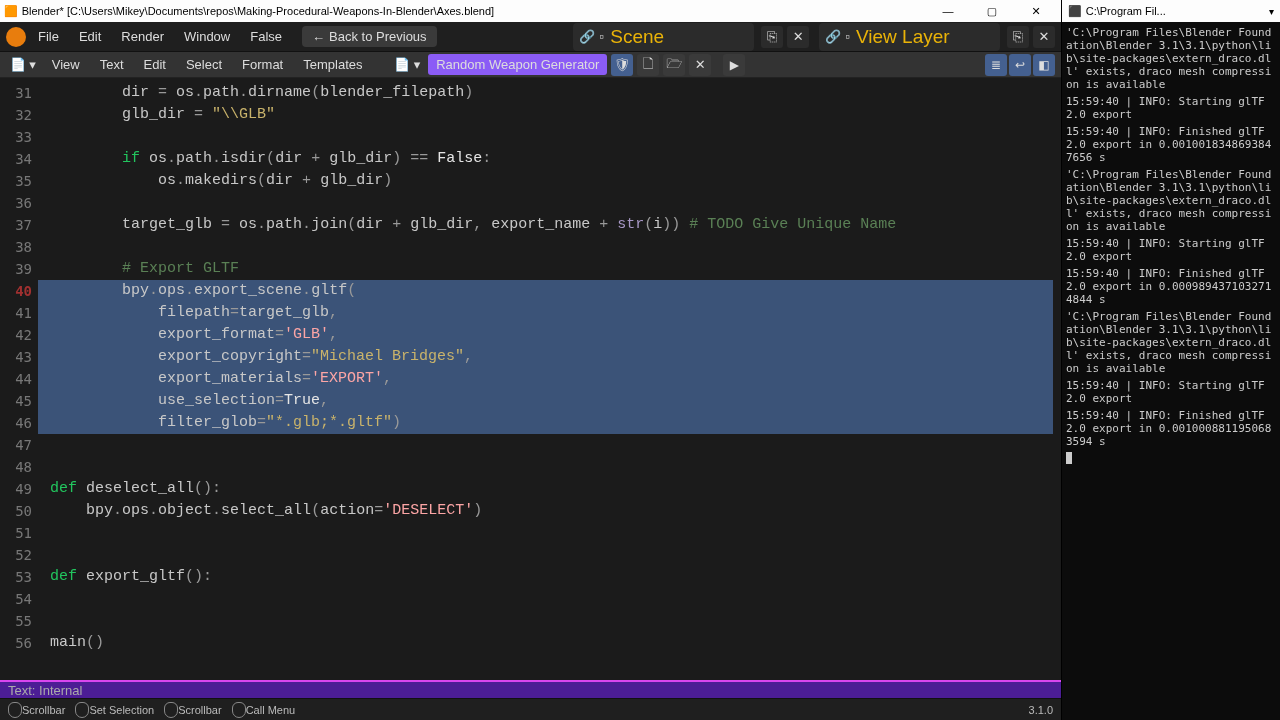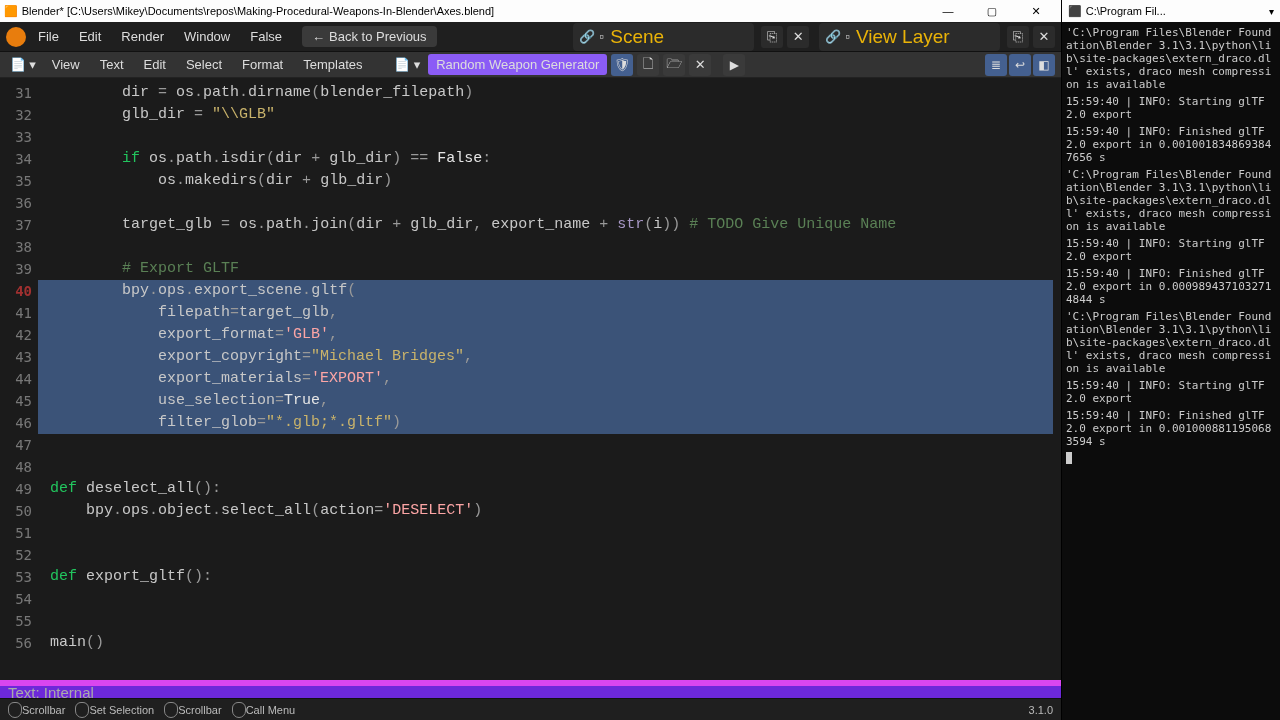--- a/index.html
+++ b/index.html
@@ -40,21 +40,21 @@
   .code .line.sel{background:#3b5378}
   .kw{color:#22c55e}
   .str{color:#c9b36b}
   .str2{color:#fca5a5}
   .cmt{color:#5a8055}
   .op{color:#999}
   .bool{color:#e5e5e5}
   .py{color:#a898c6}
   .codescroll{position:absolute;right:0;top:0;bottom:0;width:8px;background:#1b1b1b}
   
-  .infoft{height:18px;background:#6d28d9;font-size:15px;color:#aaa;display:flex;align-items:center;padding:0 8px;border-top:6px solid #d946ef}
+  .infoft{height:18px;background:#4c1d95;font-size:13px;color:#aaa;display:flex;align-items:center;padding:0 8px;border-top:2px solid #d946ef}
   
   .status{height:22px;background:#1f1f1f;display:flex;align-items:center;padding:0 8px;font-size:11px;color:#bbb;border-top:1px solid #111;gap:10px}
   .status .grp{display:flex;align-items:center;}
   .mouseicon{width:14px;height:16px;border:1px solid #888;border-radius:6px 6px 7px 7px;position:relative}
   
   .rt-title{height:22px;background:#fdfdfd;color:#000;display:flex;align-items:center;padding:0 6px;font-size:11px;justify-content:space-between}
   .rt-title .dd{font-size:10px}
   .console{flex:1;font-family:Consolas,monospace;font-size:11px;line-height:13px;color:#ccc;padding:4px 4px;overflow:hidden;word-break:break-all;white-space:pre-wrap}
   .console .blk{margin-bottom:4px}
   .blink{display:inline-block;width:6px;height:12px;background:#ccc}

